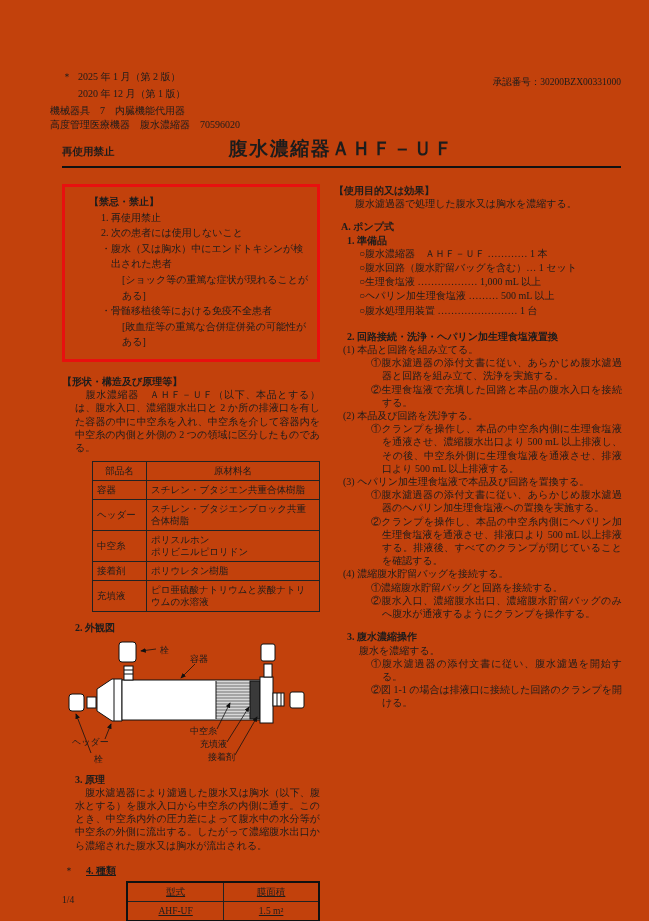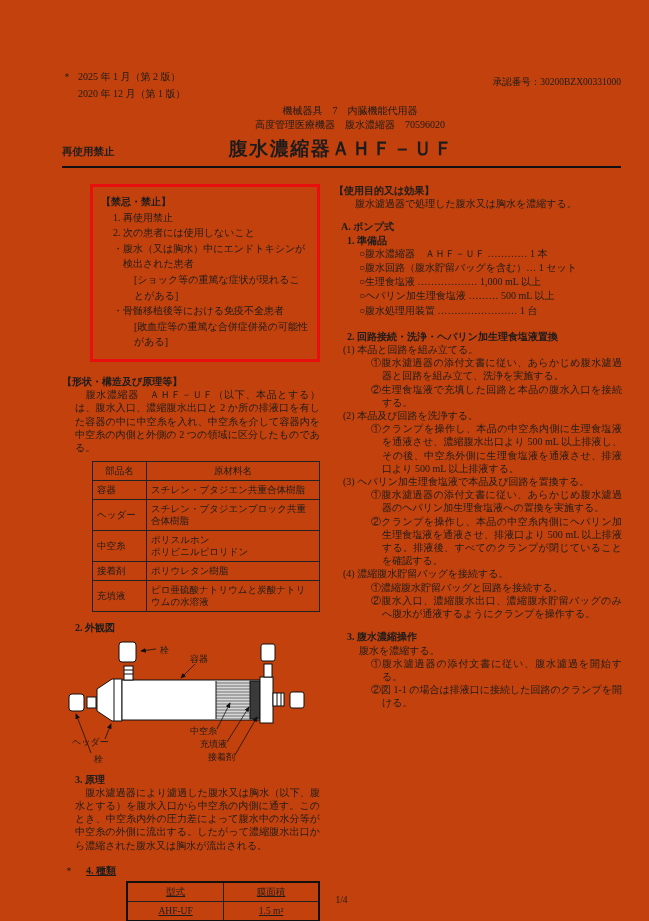--- a/index.html
+++ b/index.html
@@ -7,32 +7,32 @@
     position:relative; width:649px; height:921px; background:#c2410c;
     font-family:"Liberation Serif","DejaVu Serif",serif;
     color:#1c1c1c; font-size:10px; line-height:13.2px; overflow:hidden;
   }
   
   .hdr { position:absolute; top:68px; left:62px; right:28px; font-size:10px; }
   .date-line { line-height:17px; }
   .rev-star { display:inline-block; width:16px; }
   .date2 { padding-left:16px; }
   .approval { position:absolute; right:0; top:8px; font-size:9.5px; }
-  .class-lines { position:absolute; top:104px; left:50px; width:600px; text-align:center; font-size:10px; line-height:14px; }
+  .class-lines { position:absolute; top:104px; left:50px; width:600px; font-size:10px; line-height:14px; }
   .title-row { position:absolute; top:136px; left:62px; width:559px; height:28px; }
   .no-reuse { position:absolute; left:0; top:9px; font-weight:bold; font-size:10.5px; }
   .doc-title { margin:0; text-align:center; font-size:19px; font-weight:bold; letter-spacing:1.5px; line-height:26px; }
   .title-rule { position:absolute; top:166px; left:62px; width:559px; height:0; border:none; border-top:2.5px solid #111; margin:0; }
   
   .columns { position:absolute; top:184px; left:62px; width:560px; display:flex; gap:14px; }
   .col-l { width:258px; }
   .col-r { width:288px; }
   .b { font-weight:bold; }
   
-  .warn-box { border:3px solid #e8100f; padding:7px 8px 9px 8px; margin-bottom:13px; line-height:15.6px;margin-left:28px; }
+  .warn-box { border:3px solid #e8100f; padding:7px 8px 9px 24px; margin-bottom:13px; line-height:15.6px; }
   .wl1 { margin-left:12px; }
   .wl2 { margin-left:12px; padding-left:10px; text-indent:-10px; }
   .wl3 { margin-left:33px; }
   .sec-h { font-weight:bold; margin-top:2px; }
   .sub-h { font-weight:bold; margin-left:13px; margin-top:3px; }
   .para { margin:0 0 0 13px; text-align:justify; }
   table { border-collapse:collapse; }
   .mat-table { margin:7px 0 9px 30px; }
   .mat-table th,.mat-table td { border:1px solid #222; font-size:9.5px; line-height:12px; padding:3px 4px; font-weight:normal; vertical-align:middle; }
   .mat-table th { text-align:center; }
@@ -48,21 +48,21 @@
   
   .hbr { font-weight:bold; }
   .hA  { font-weight:bold; margin-left:7px; }
   .h1n { font-weight:bold; margin-left:13px; }
   .oli { margin-left:25px; line-height:14.2px; }
   .pn  { margin-left:9px;  padding-left:24px; text-indent:-24px; text-align:justify; }
   .pc  { margin-left:37px; padding-left:11px; text-indent:-11px; text-align:justify; }
   .pp  { margin-left:25px; } .gap10 { height:10px; } .gap12 { height:12px; }
   .para-r { margin-left:11px; text-align:justify; }
   
-  .footer { position:absolute; bottom:14px; left:62px; width:559px; text-align:center; font-size:9.5px; }
+  .footer { position:absolute; bottom:14px; left:62px; width:559px; text-align:left; font-size:9.5px; }
   svg text { font-family:"Liberation Serif","DejaVu Serif",serif; font-size:9px; fill:#1c1c1c; }
 </style>
 </head>
 <body>
 
 <div class="page">
 
   <div class="hdr">
     <div class="date-line"><span class="rev-star">＊</span><span>2025 年 1 月（第 2 版）</span></div>
     <div class="date-line date2">2020 年 12 月（第 1 版）</div>

